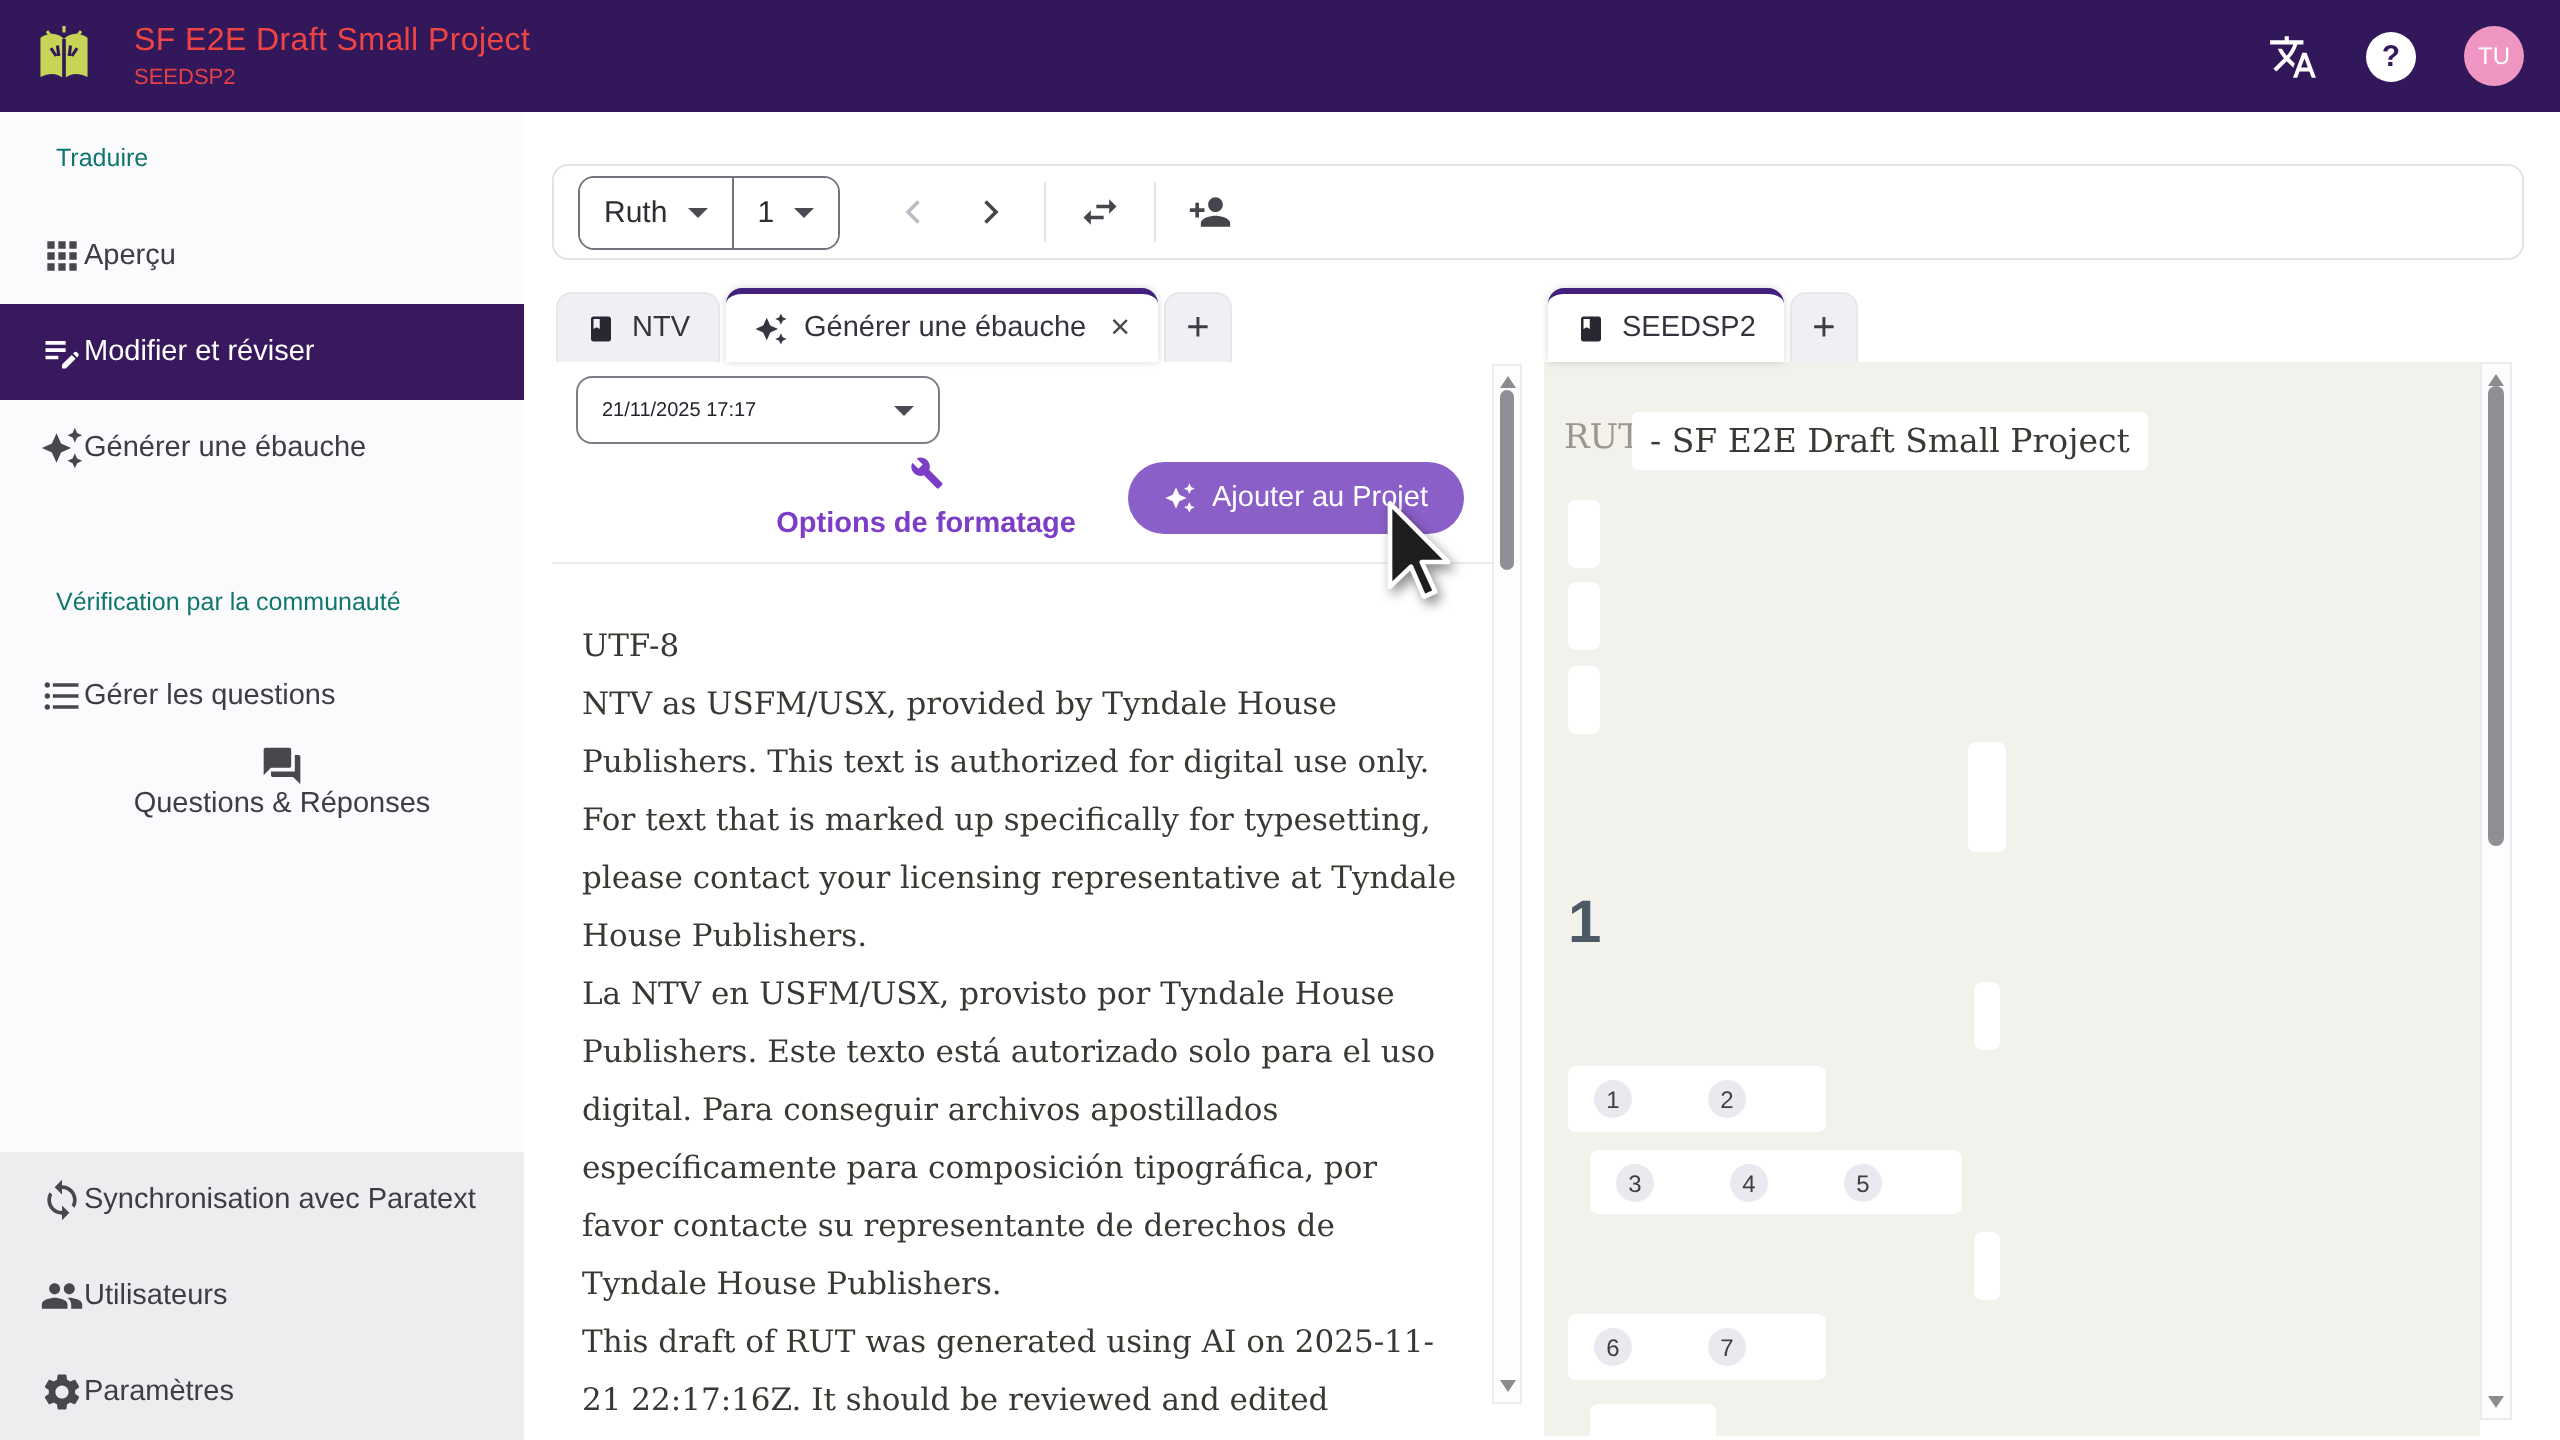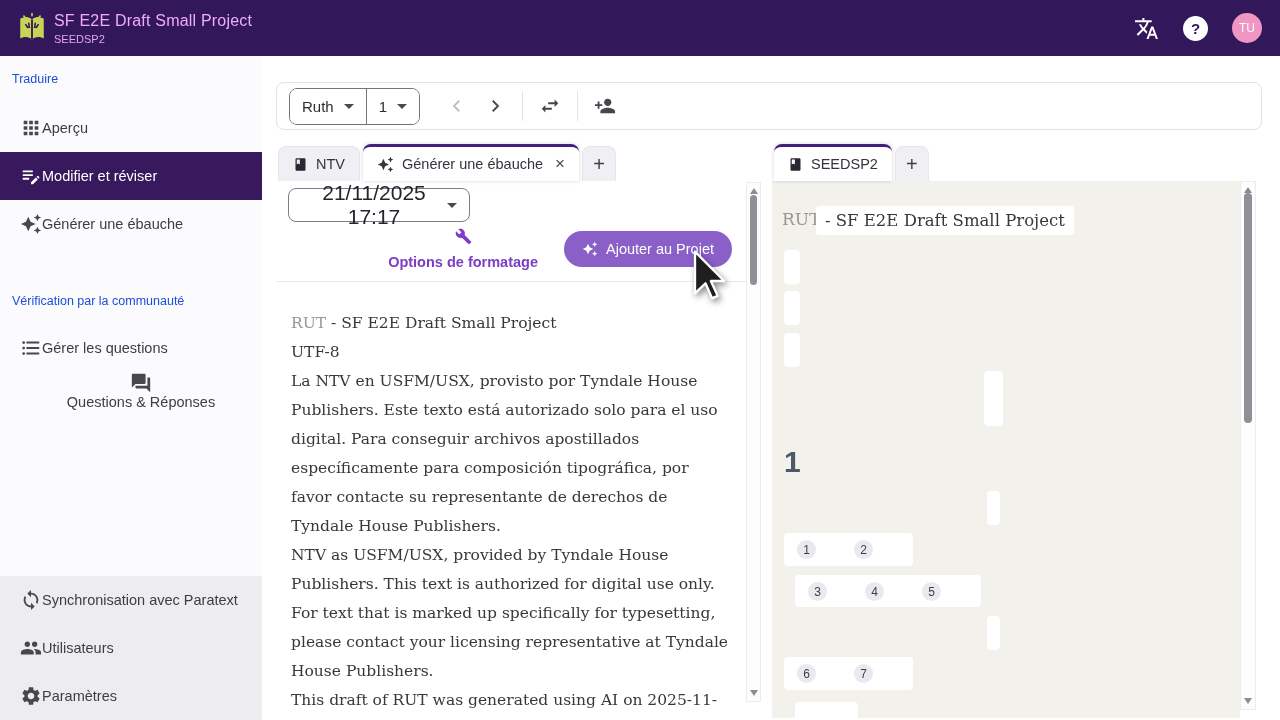--- a/index.html
+++ b/index.html
@@ -4,35 +4,35 @@
 <style>
   * { margin:0; padding:0; box-sizing:border-box; }
   html,body { width:1280px; height:720px; overflow:hidden; background:#fff; }
   .screen { position:relative; width:1280px; height:720px; overflow:hidden; background:#fff;
             font-family:"Liberation Sans",sans-serif; }
 
   
   .topbar { position:absolute; top:0; left:0; width:1280px; height:56px; background:#32185a;
             display:flex; align-items:center; }
   .logo { margin-left:16px; flex:0 0 auto; }
-  .titles { margin-left:6px; color:#f0abfc; }
+  .titles { margin-left:19px; color:#ef4444; }
   .app-title { font-size:16px; font-weight:500; letter-spacing:.2px; }
   .app-subtitle { font-size:11px; margin-top:3px; opacity:.95; }
   .topbar-right { position:absolute; right:0; top:0; height:56px; display:flex; align-items:center;
                   gap:24px; padding-right:18px; }
   .icon-btn { background:none; border:none; color:#fff; cursor:pointer; display:flex; align-items:center; }
   .help-btn { width:25px; height:25px; border-radius:50%; background:#fff; color:#32185a; font-weight:700;
               font-size:15px; display:flex; align-items:center; justify-content:center; border:none; cursor:pointer;
               font-family:"Liberation Sans",sans-serif; }
   .avatar-btn { width:30px; height:30px; border-radius:50%; background:#f096c3; color:#fff; font-size:12px;
                 font-weight:500; display:flex; align-items:center; justify-content:center; border:none; cursor:pointer; }
 
   
   .sidebar { position:absolute; top:56px; left:0; width:262px; height:664px; background:#fbfbfd; }
-  .section-label { position:absolute; left:12px; font-size:12.5px; color:#1d4ed8; }
+  .section-label { position:absolute; left:28px; font-size:12.5px; color:#0f766e; }
   .lbl-translate { top:16px; }
   .lbl-community { top:238px; }
   .nav-item { position:absolute; left:0; width:262px; height:48px; display:flex; align-items:center;
               padding-left:20px; cursor:pointer; color:#47474e; background:transparent; }
   .nav-label { font-size:14.5px; font-weight:500; color:#3d3d44; }
   .nav-item.selected { background:#38195e; color:#fff; }
   .nav-item.selected .nav-label { color:#fff; }
   .ni-overview { top:48px; } .ni-edit { top:96px; } .ni-generate { top:144px; }
   .ni-manage { top:268px; } .ni-qa { top:316px;flex-direction:column; }
   .sidebar-bottom { position:absolute; top:520px; left:0; width:262px; height:144px; background:#ededf0; }
@@ -65,21 +65,21 @@
          color:#37333e; cursor:pointer; white-space:nowrap; }
   .tab.active { height:37px; background:#fff; border:none; border-top:3px solid #43207e;
                 box-shadow:0 0 4px rgba(0,0,0,.16); position:relative; z-index:2; }
   .tab-plus { width:34px; justify-content:center; padding:0; font-size:20px; color:#3f3b47; }
   .tab-close { font-size:17px; color:#4c4852; margin-left:4px; cursor:pointer; }
 
   
   .draft-body { position:absolute; top:37px; left:0; width:470px; height:525px; background:#fff; z-index:1; }
   .date-select { position:absolute; top:7px; left:12px; width:182px; height:34px; border:1px solid #7d7d88;
                  border-radius:8px; display:flex; align-items:center; justify-content:space-between; padding:0 12px;
-                 font-size:21px; color:#26232c; background:#fff; cursor:pointer; font-family:inherit; }
+                 font-size:10px; color:#26232c; background:#fff; cursor:pointer; font-family:inherit; }
   .actions-row { position:absolute; top:47px; right:14px; display:flex; align-items:center; gap:26px; }
   .format-link { display:flex; gap:9px; align-items:center; color:#7d3dc6; font-size:14.5px; font-weight:600;
                  background:none; border:none; cursor:pointer; font-family:inherit;flex-direction:column; }
   .add-btn { height:36px; border-radius:18px; background:#8a5fc8; color:#fff; border:none; display:flex;
              align-items:center; gap:8px; padding:0 18px; font-size:14.5px; font-weight:500; cursor:pointer;
              font-family:inherit; }
   .draft-divider { position:absolute; top:100px; left:0; width:470px; height:1px; background:#ebebee; }
   .scripture { position:absolute; top:128px; left:15px; width:442px; font-family:"DejaVu Serif",serif;
                font-size:15.5px; line-height:29px; color:#3b3833; }
   .scripture p { margin:0; }
@@ -290,24 +290,23 @@
           <svg width="16" height="16" viewBox="0 0 24 24" fill="#ffffff">
             <path d="M19 9l1.25-2.75L23 5l-2.75-1.25L19 1l-1.25 2.75L15 5l2.75 1.25L19 9zm-7.5.5L9 4 6.5 9.5 1 12l5.5 2.5L9 20l2.5-5.5L17 12l-5.5-2.5zM19 15l-1.25 2.75L15 19l2.75 1.25L19 23l1.25-2.75L23 19l-2.75-1.25L19 15z"></path>
           </svg>
           <span>Ajouter au Projet</span>
         </button>
       </div>
 
       <div class="draft-divider"></div>
 
       <div class="scripture">
-        <p><span class="book-code">RUT</span><span class="heading-rest">- SF E2E Draft Small Project</span></p>
         <p>UTF-8</p>
+        <p>NTV as USFM/USX, provided by Tyndale House Publishers. This text is authorized for digital use only. For text that is marked up specifically for typesetting, please contact your licensing representative at Tyndale House Publishers.</p>
         <p>La NTV en USFM/USX, provisto por Tyndale House Publishers. Este texto está autorizado solo para el uso digital. Para conseguir archivos apostillados específicamente para composición tipográfica, por favor contacte su representante de derechos de Tyndale House Publishers.</p>
-        <p>NTV as USFM/USX, provided by Tyndale House Publishers. This text is authorized for digital use only. For text that is marked up specifically for typesetting, please contact your licensing representative at Tyndale House Publishers.</p>
         <p>This draft of RUT was generated using AI on 2025-11-21 22:17:16Z. It should be reviewed and edited carefully. Paragraph breaks have positions preserved. Embed markers</p>
       </div>
     </div>
 
     <div class="scrollbar sb-left">
       <div class="sb-arrow-up"></div>
       <div class="sb-thumb"></div>
       <div class="sb-arrow-down"></div>
     </div>
   </section>

